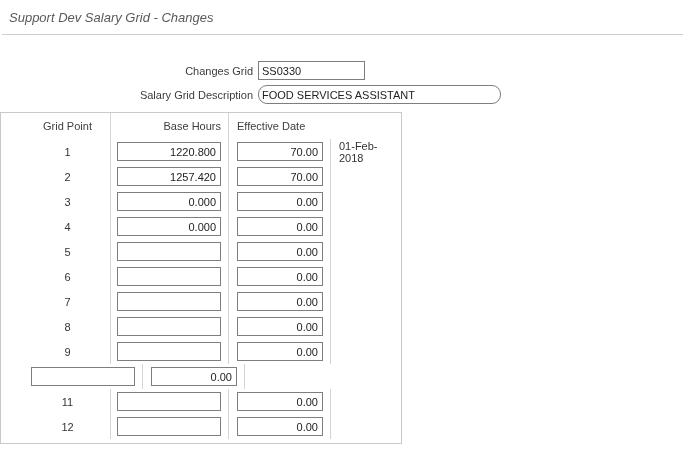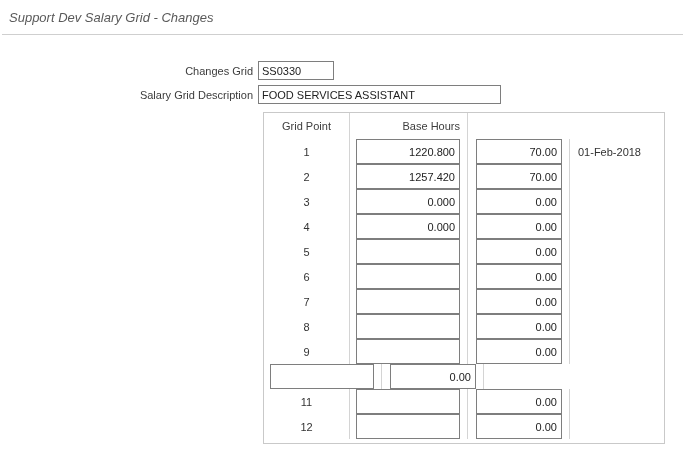--- a/index.html
+++ b/index.html
@@ -38,29 +38,29 @@
   }
   .text-input {
     border: 1px solid #7e7e7e;
     font-family: "Liberation Sans", "DejaVu Sans", sans-serif;
     font-size: 11px;
     color: #222;
     height: 19px;
     padding: 1px 3px;
     background: #fff;
   }
-  .grid-code-input { width: 76px; }
-  .description-input { width: 243px; }
+  .grid-code-input { width: 107px; }
+  .description-input { width: 243px; border-radius: 9px; }
 
   .grid-table {
-    margin-left: 263px;
     margin-top: 8px;
     width: 402px;
     border: 1px solid #c9c9c9;
     background: #fff;
+    padding-left: 24px;
   }
   .grid-header {
     display: flex;
     height: 26px;
     align-items: center;
     font-size: 11px;
     color: #3d3d3d;
   }
   .cell {
     height: 100%;
@@ -94,21 +94,21 @@
     height: 25px;
     font-size: 11px;
     color: #333;
   }
   .grid-row:last-child { margin-bottom: 4px; }
   .num-input {
     border: 1px solid #7e7e7e;
     font-family: "Liberation Sans", "DejaVu Sans", sans-serif;
     font-size: 11px;
     color: #222;
-    height: 25px;
+    height: 19px;
     text-align: right;
     padding: 1px 4px;
     background: #fff;
   }
   .salary-input { width: 104px; }
   .hours-input  { width: 86px; }
 </style>
 </head>
 <body>
 
@@ -123,20 +123,21 @@
   <div class="form-row">
     <label class="form-label">Salary Grid Description</label>
     <input type="text" class="text-input description-input" value="FOOD SERVICES ASSISTANT" style="">
   </div>
 </div>
 
 <div class="grid-table">
   <div class="grid-header">
     <div class="cell col-point">Grid Point</div>
     <div class="cell col-salary">Base Hours</div>
+    <div class="cell col-date">Effective Date</div>
   </div>
   <div id="grid-rows">
       <div class="grid-row">
         <div class="cell col-point">1</div>
         <div class="cell col-salary">
           <input type="text" class="num-input salary-input" value="1220.800" style="">
         </div>
         <div class="cell col-hours">
           <input type="text" class="num-input hours-input" value="70.00" style="">
         </div>

